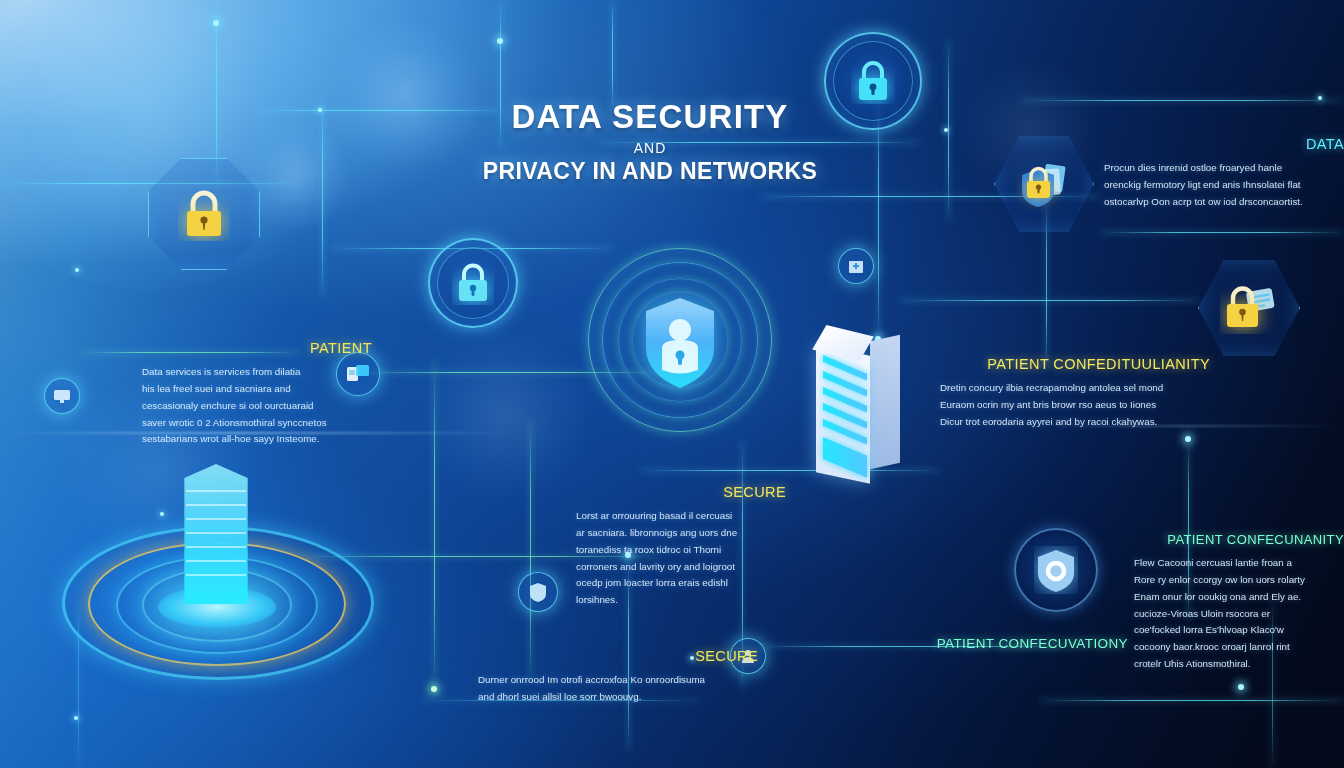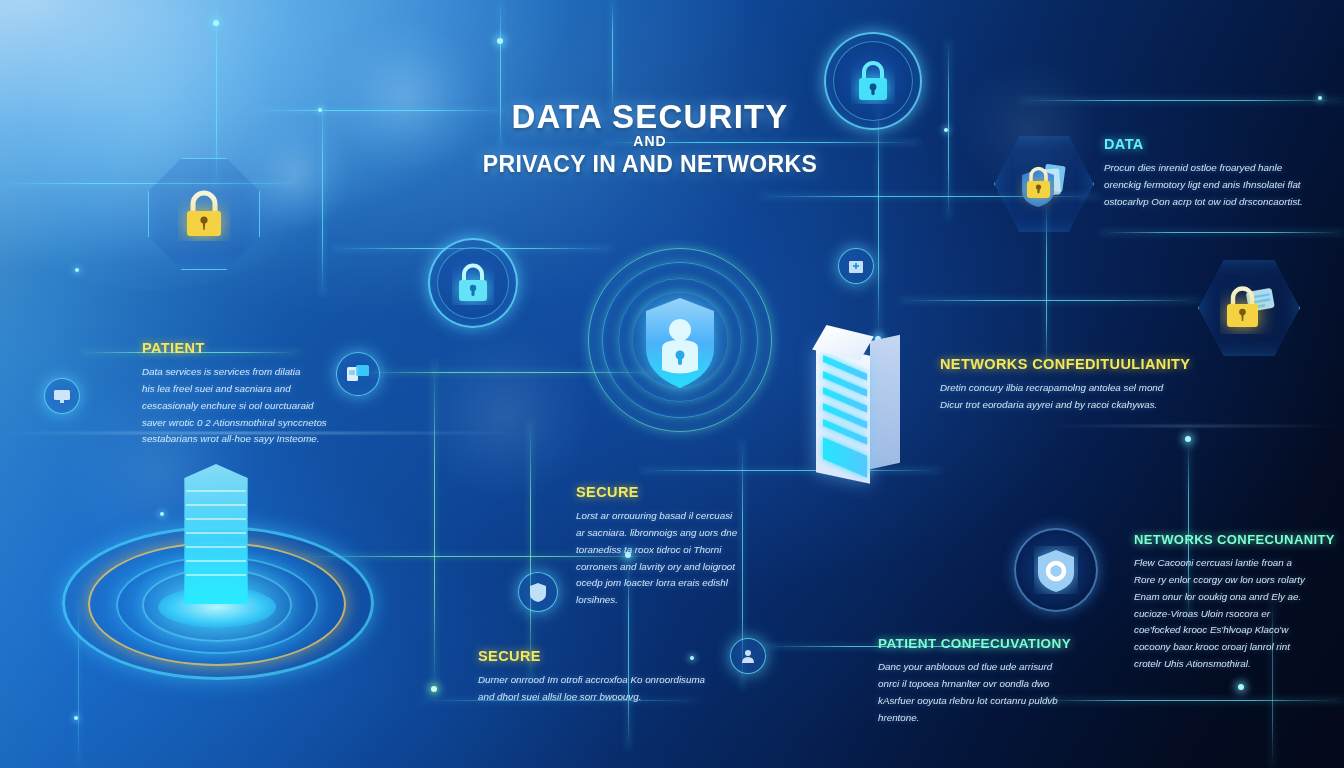--- a/index.html
+++ b/index.html
@@ -65,58 +65,60 @@
     text-shadow: 0 0 14px rgba(120,200,255,0.75), 0 2px 4px rgba(0,20,50,0.6);
   }
   #title-main {
     font-size: 33px;
     font-weight: bold;
     letter-spacing: 1.2px;
     line-height: 1.0;
   }
   #title-and {
     font-size: 14px;
-    font-weight: bold;
+    font-weight: normal;
     letter-spacing: 1px;
+    margin-top: 7px;
   }
   #title-sub {
     font-size: 23px;
     font-weight: bold;
     letter-spacing: 0.4px;
     line-height: 1.1;
     margin-top: 3px;
   }
   #title-tag {
     font-size: 13.5px;
     font-weight: bold;
     letter-spacing: 0.8px;
     margin-top: 4px;
   }
 
   
   .info-block { position: absolute; }
   .info-head {
     font-size: 14.5px;
-    font-weight: bold;
+    font-weight: normal;
     letter-spacing: 0.4px;
     margin-bottom: 8px;
     white-space: nowrap;
+    text-align: right;
   }
   .info-head.yellow { color: #f2e85c; text-shadow: 0 0 9px rgba(230,215,70,0.75); }
   .info-head.cyan   { color: #5ef0ff; text-shadow: 0 0 9px rgba(90,235,255,0.8); }
   .info-head.mint   { color: #79ffd0; text-shadow: 0 0 9px rgba(110,255,205,0.8); }
   .info-body {
     font-size: 9.8px;
     line-height: 1.72;
     color: #e3f3ff;
     opacity: 0.92;
     text-shadow: 0 0 6px rgba(120,200,255,0.55);
     filter: blur(0.45px);
   }
-  .info-body div { white-space: nowrap; font-style: italic; }
+  .info-body div { white-space: nowrap; }
 
   
   #central-emblem { position: absolute; left: 588px; top: 248px; width: 184px; height: 184px; }
   .ring {
     position: absolute;
     border-radius: 50%;
     border: 1px solid rgba(110,240,215,0.55);
     box-shadow: 0 0 12px rgba(90,235,215,0.45), inset 0 0 14px rgba(70,200,255,0.25);
   }
   #central-emblem .r1 { left: 0; top: 0; width: 182px; height: 182px; border-color: rgba(120,250,200,0.6); }
@@ -458,63 +460,58 @@
   <div class="info-block" style="left:1104px; top:136px; width:240px;">
     <div class="info-head cyan">DATA</div>
     <div class="info-body">
       <div>Procun dies inrenid ostloe froaryed hanle</div>
       <div>orenckig fermotory ligt end anis Ihnsolatei flat</div>
       <div>ostocarlvp Oon acrp tot ow iod drsconcaortist.</div>
     </div>
   </div>
 
   <div class="info-block" style="left:940px; top:356px; width:270px;">
-    <div class="info-head yellow">NETWORKS CONFEDITUULIANITY</div>
+    <div class="info-head yellow">PATIENT CONFEDITUULIANITY</div>
     <div class="info-body">
       <div>Dretin concury ilbia recrapamolng antolea sel mond</div>
+      <div>Euraom ocrin my ant bris browr rso aeus to Iiones</div>
       <div>Dicur trot eorodaria ayyrei and by racoi ckahywas.</div>
     </div>
   </div>
 
   <div class="info-block" style="left:576px; top:484px; width:210px;">
     <div class="info-head yellow">SECURE</div>
     <div class="info-body">
       <div>Lorst ar orrouuring basad il cercuasi</div>
       <div>ar sacniara. libronnoigs ang uors dne</div>
       <div>toranediss ta roox tidroc oi Thorni</div>
       <div>corroners and lavrity ory and loigroot</div>
       <div>ocedp jom loacter lorra erais edishl</div>
       <div>lorsihnes.</div>
     </div>
   </div>
 
   <div class="info-block" style="left:1134px; top:532px; width:210px;">
-    <div class="info-head mint" style="font-size:13px;">NETWORKS CONFECUNANITY</div>
+    <div class="info-head mint" style="font-size:13px;">PATIENT CONFECUNANITY</div>
     <div class="info-body">
       <div>Flew Cacooni cercuasi lantie froan a</div>
       <div>Rore ry enlor ccorgy ow lon uors rolarty</div>
       <div>Enam onur lor ooukig ona anrd Ely ae.</div>
       <div>cucioze-Viroas Uloin rsocora er</div>
-      <div>coe'focked krooc Es'hlvoap Klaco'w</div>
+      <div>coe'focked lorra Es'hlvoap Klaco'w</div>
       <div>cocoony baor.krooc oroarj lanrol rint</div>
       <div>crotelr Uhis Ationsmothiral.</div>
     </div>
   </div>
 
   <div class="info-block" style="left:478px; top:648px; width:280px;">
     <div class="info-head yellow">SECURE</div>
     <div class="info-body">
       <div>Durner onrrood Im otrofi accroxfoa Ko onroordisuma</div>
       <div>and dhorl suei allsil loe sorr bwoouvg.</div>
     </div>
   </div>
 
   <div class="info-block" style="left:878px; top:636px; width:250px;">
     <div class="info-head mint" style="font-size:13.5px;">PATIENT CONFECUVATIONY</div>
-    <div class="info-body">
-      <div>Danc your anbloous od tlue ude arrisurd</div>
-      <div>onrci il topoea hrnanlter ovr oondla dwo</div>
-      <div>kAsrfuer ooyuta rlebru lot cortanru puldvb</div>
-      <div>hrentone.</div>
-    </div>
   </div>
 
 </div>
 
 </body></html>

